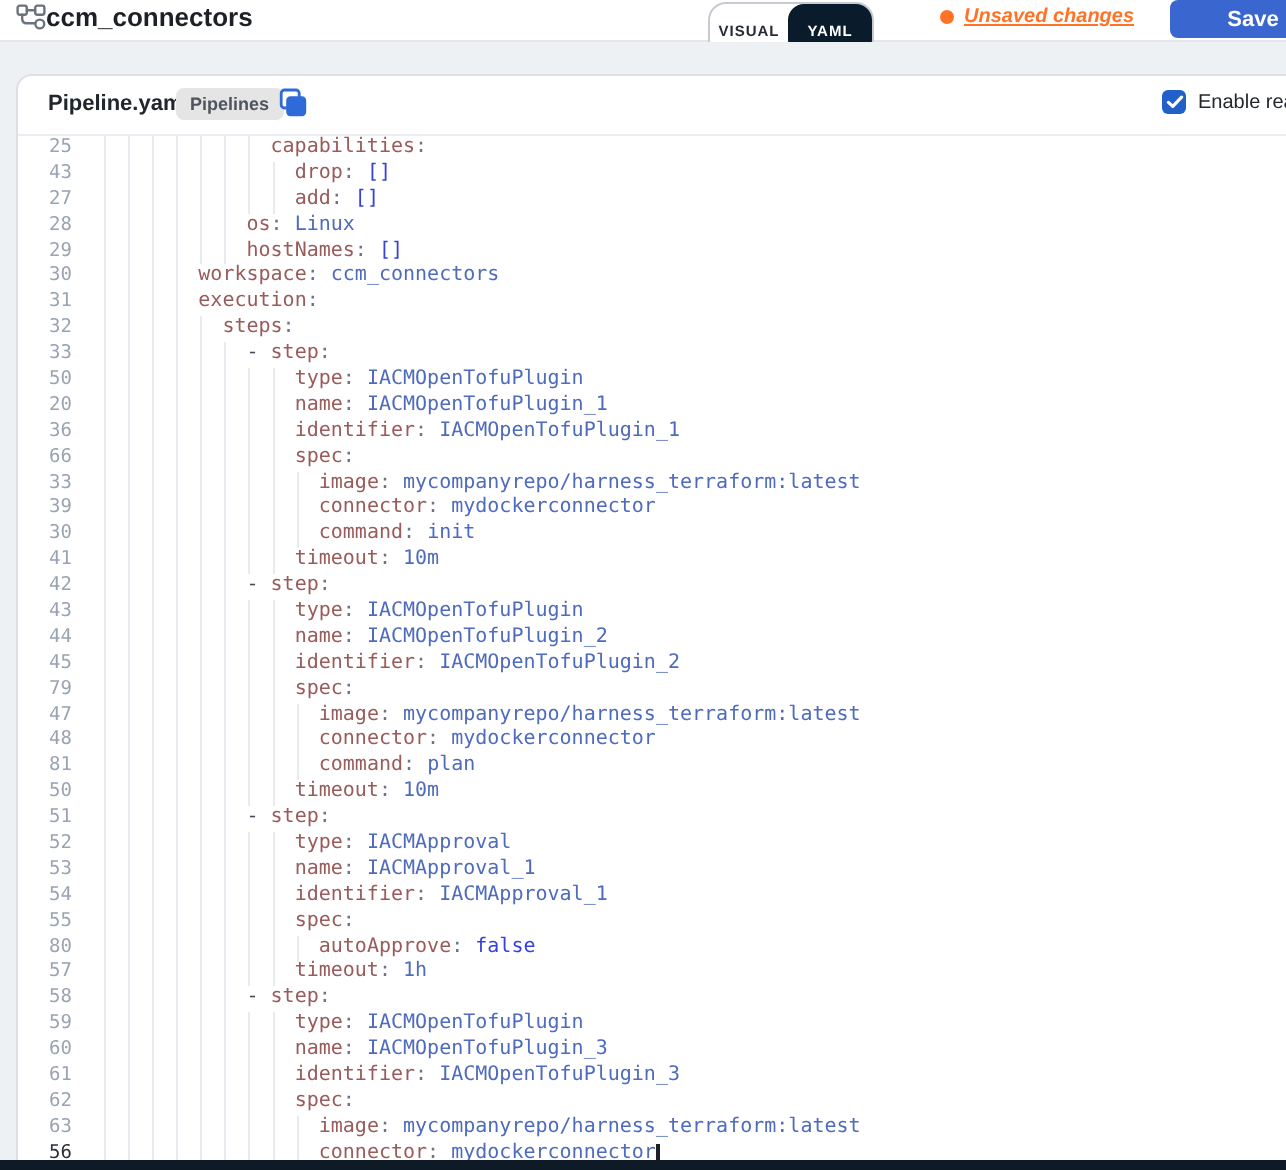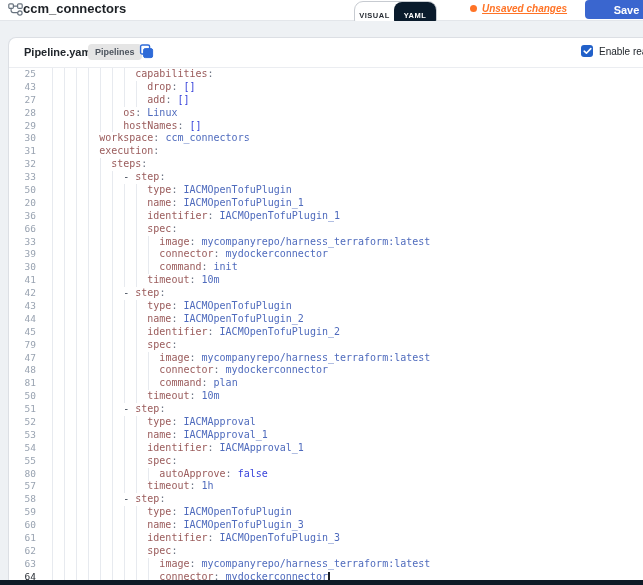--- a/index.html
+++ b/index.html
@@ -206,18 +206,18 @@
         <div class="line"><span class="lnum">54</span><span class="lcode"><span class="guides" style="width: 95.32px;"></span><span class="tok-key">identifier</span><span class="tok-colon">:</span><span class="tok-val"> IACMApproval_1</span></span></div>
         <div class="line"><span class="lnum">55</span><span class="lcode"><span class="guides" style="width: 95.32px;"></span><span class="tok-key">spec</span><span class="tok-colon">:</span></span></div>
         <div class="line"><span class="lnum">80</span><span class="lcode"><span class="guides" style="width: 107.36px;"></span><span class="tok-key">autoApprove</span><span class="tok-colon">:</span><span class="tok-val accent"> false</span></span></div>
         <div class="line"><span class="lnum">57</span><span class="lcode"><span class="guides" style="width: 95.32px;"></span><span class="tok-key">timeout</span><span class="tok-colon">:</span><span class="tok-val"> 1h</span></span></div>
         <div class="line"><span class="lnum">58</span><span class="lcode"><span class="guides" style="width: 71.24px;"></span><span class="tok-dash">- </span><span class="tok-key">step</span><span class="tok-colon">:</span></span></div>
         <div class="line"><span class="lnum">59</span><span class="lcode"><span class="guides" style="width: 95.32px;"></span><span class="tok-key">type</span><span class="tok-colon">:</span><span class="tok-val"> IACMOpenTofuPlugin</span></span></div>
         <div class="line"><span class="lnum">60</span><span class="lcode"><span class="guides" style="width: 95.32px;"></span><span class="tok-key">name</span><span class="tok-colon">:</span><span class="tok-val"> IACMOpenTofuPlugin_3</span></span></div>
         <div class="line"><span class="lnum">61</span><span class="lcode"><span class="guides" style="width: 95.32px;"></span><span class="tok-key">identifier</span><span class="tok-colon">:</span><span class="tok-val"> IACMOpenTofuPlugin_3</span></span></div>
         <div class="line"><span class="lnum">62</span><span class="lcode"><span class="guides" style="width: 95.32px;"></span><span class="tok-key">spec</span><span class="tok-colon">:</span></span></div>
         <div class="line"><span class="lnum">63</span><span class="lcode"><span class="guides" style="width: 107.36px;"></span><span class="tok-key">image</span><span class="tok-colon">:</span><span class="tok-val"> mycompanyrepo/harness_terraform:latest</span></span></div>
-        <div class="line"><span class="lnum active">64</span><span class="lcode"><span class="guides" style="width: 107.36px;"></span><span class="tok-key">connector</span><span class="tok-colon">:</span><span class="tok-val"> mydockerconnector</span><span class="cursor"></span></span></div>
+        <div class="line"><span class="lnum active">56</span><span class="lcode"><span class="guides" style="width: 107.36px;"></span><span class="tok-key">connector</span><span class="tok-colon">:</span><span class="tok-val"> mydockerconnector</span><span class="cursor"></span></span></div>
       </div>
   </div>
 
   <div class="bottom-bar"></div>
 </div>
 
 </body></html>

